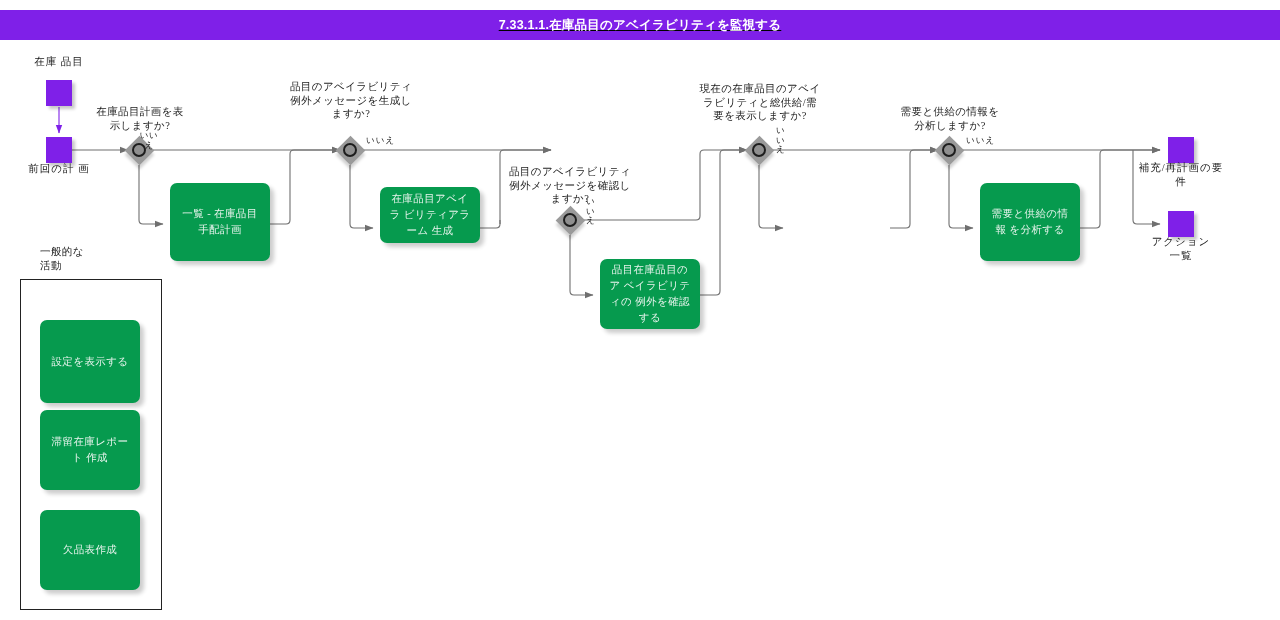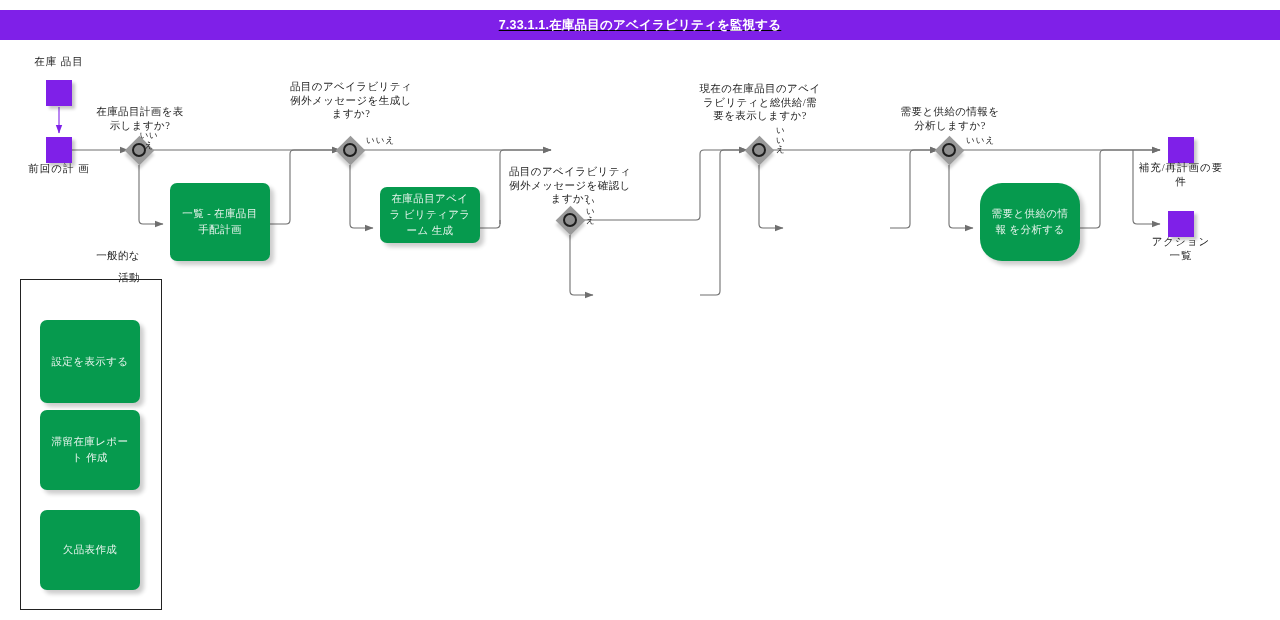--- a/index.html
+++ b/index.html
@@ -73,21 +73,21 @@
   .lbl.q{font-size:10.5px;line-height:13.5px;}
   .lbl.yesno{font-size:8.5px;line-height:9.5px;letter-spacing:.5px;}
   .lbl.yesno-h{font-size:8.5px;line-height:10px;letter-spacing:1px;}
   .lbl.term{font-size:10.5px;line-height:14px;letter-spacing:1px;}
 
   
   .groupbox{
     position:absolute;border:1.4px solid #222;background:transparent;
   }
   .grouptitle{
-    position:absolute;text-align:right;font-size:10.5px;line-height:22px;
+    position:absolute;text-align:left;font-size:10.5px;line-height:14px;
     color:#1a1a1a;white-space:pre-line;letter-spacing:.4px;
   }
 </style>
 </head>
 <body>
 
 <div id="canvas">
 
   <div class="titlebar">
     <span class="title-text">7.33.1.1.在庫品目のアベイラビリティを監視する</span>
@@ -183,20 +183,25 @@
 例外メッセージを確認し
 ますか?</div>
   <div class="node decision" style="left:555px;top:205px;">
     <div class="dia"></div>
     <div class="ring"></div>
   </div>
   <div class="lbl yesno" style="left:586px;top:197px;width:14px;text-align:left;">い
 い
 え</div>
 
+  <div class="node activity" style="left:600px;top:259px;width:100px;height:70px;">
+    <span>品目在庫品目のア
+ベイラビリティの
+例外を確認する</span>
+  </div>
 
   <div class="lbl q" style="left:688px;top:82px;width:144px;">現在の在庫品目のアベイ
 ラビリティと総供給/需
 要を表示しますか?</div>
   <div class="node decision" style="left:744px;top:135px;">
     <div class="dia"></div>
     <div class="ring"></div>
   </div>
   <div class="lbl yesno" style="left:776px;top:126px;width:14px;text-align:left;">い
 い
@@ -204,21 +209,21 @@
 
 
   <div class="lbl q" style="left:878px;top:105px;width:144px;">需要と供給の情報を
 分析しますか?</div>
   <div class="node decision" style="left:934px;top:135px;">
     <div class="dia"></div>
     <div class="ring"></div>
   </div>
   <div class="lbl yesno-h" style="left:966px;top:135px;width:34px;text-align:left;">いいえ</div>
 
-  <div class="node activity" style="left:980px;top:183px;width:100px;height:78px;border-radius:22px;">
+  <div class="node activity" style="left:980px;top:183px;width:100px;height:78px;">
     <span>需要と供給の情報
 を分析する</span>
   </div>
 
   <div class="node terminator" style="left:1168px;top:137px;"></div>
   <div class="lbl term" style="left:1128px;top:161px;width:106px;">補充/再計画の要
 件</div>
 
   <div class="node terminator" style="left:1168px;top:211px;"></div>
   <div class="lbl term" style="left:1128px;top:235px;width:106px;">アクション

